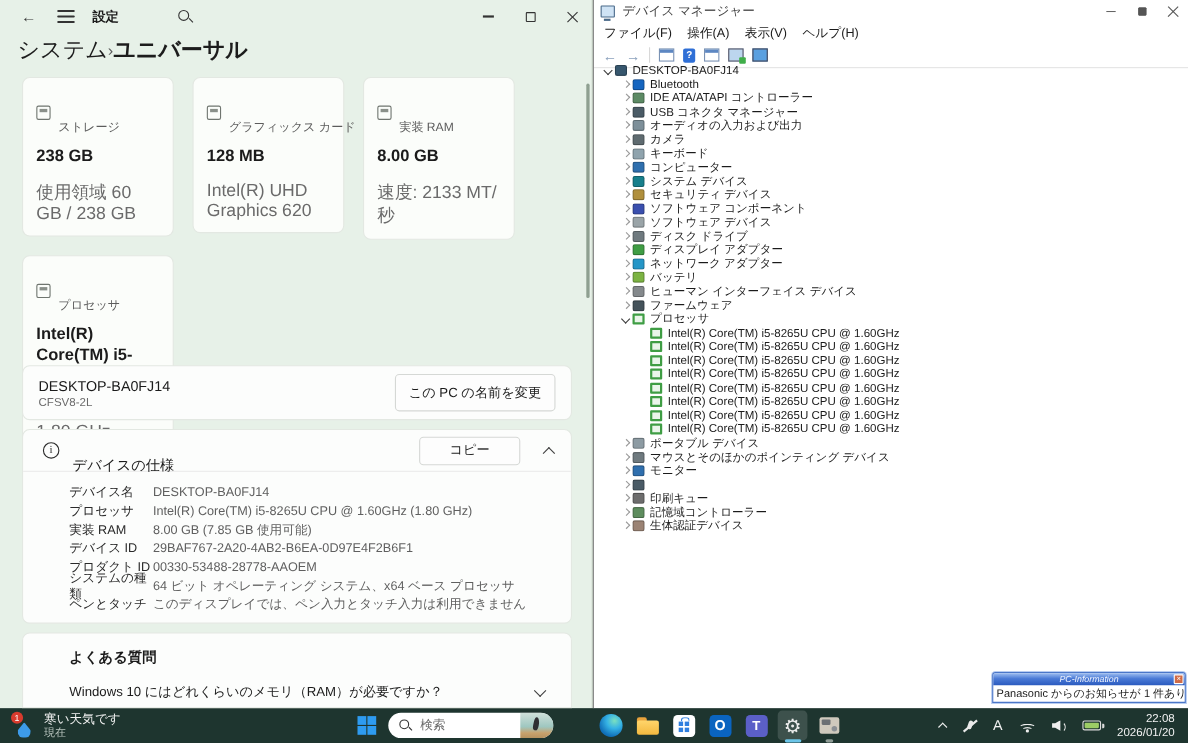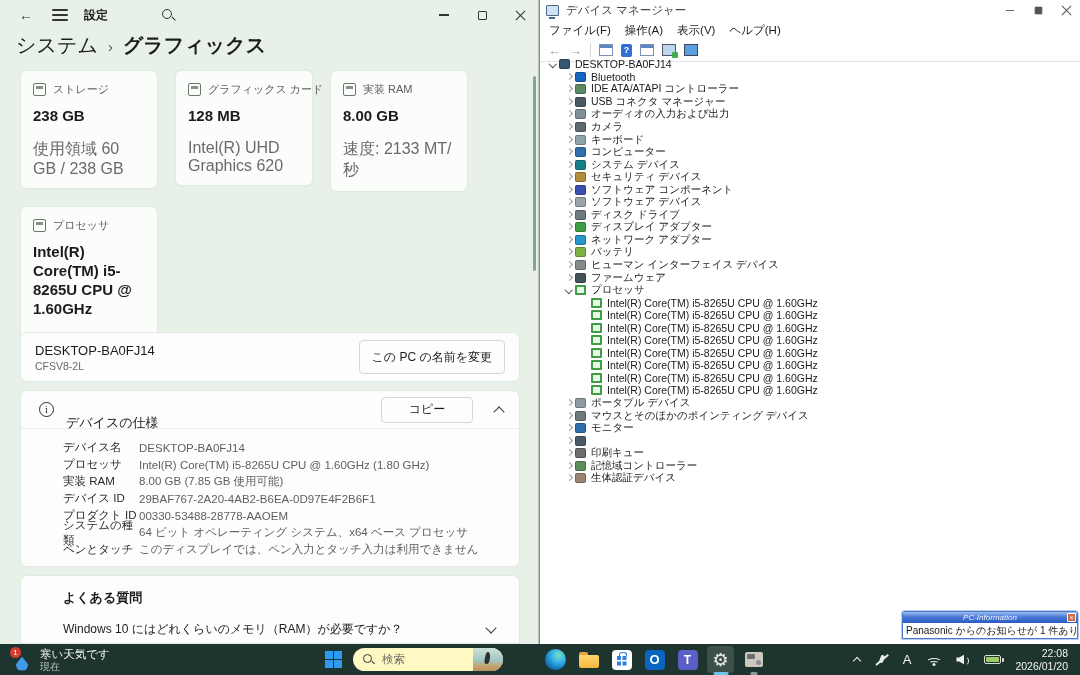--- a/index.html
+++ b/index.html
@@ -18,31 +18,31 @@
   .st-search::before { content:""; position:absolute; left:2px; top:2px; width:8px; height:8px; border:1.4px solid #333; border-radius:50%; }
   .st-search::after { content:""; position:absolute; left:11px; top:11px; width:5px; height:1.4px; background:#333; transform:rotate(45deg); }
   .win-btns { margin-left:auto; display:flex; }
   .win-btn { width:38px; height:28px; display:flex; align-items:center; justify-content:center; position:relative; }
   .glyph-min { width:10px; height:1.2px; background:#333; }
   .glyph-max { width:9px; height:9px; border:1.2px solid #333; border-radius:1px; }
   .glyph-close { position:relative; width:11px; height:11px; }
   .glyph-close::before,.glyph-close::after { content:""; position:absolute; left:-1px; top:5px; width:13px; height:1.2px; background:#333; }
   .glyph-close::before { transform:rotate(45deg);} .glyph-close::after { transform:rotate(-45deg);}
 
-  .st-breadcrumb { position:absolute; left:16px; top:32px; display:flex; align-items:center; gap:10px; color:#1c1c1c; }
+  .st-breadcrumb { position:absolute; left:16px; top:32px; display:flex; align-items:center; gap:0; color:#1c1c1c; }
   .bc-parent { font-size:20px; font-weight:400; }
   .bc-sep { font-size:15px; color:#5a5a5a; padding-top:2px; }
   .bc-current { font-size:20px; font-weight:700; }
 
   #cards-row { position:absolute; left:20px; top:70px; width:470px; display:flex; flex-wrap:wrap; gap:14px 17px; align-items:flex-start; }
   .card { width:138px; min-height:108px; background:#fbfdfa; border:1px solid #e3e8e2; border-radius:7px; padding:11px 12px 10px 12px; display:flex; flex-direction:column; }
   .card-title-row { display:flex; align-items:center; gap:7px; }
   .card-ic { width:13px; height:13px; border:1.3px solid #6f756f; border-radius:2px; position:relative; flex:none; }
   .card-ic::after { content:""; position:absolute; left:2px; top:2px; right:2px; height:3px; background:#8a908a; }
-  .card-title { font-size:11px; color:#5c5c5c; white-space:nowrap; }
+  .card-title { font-size:11px; color:#5c5c5c; white-space:nowrap;margin-top:26px; }
   .card-value { margin-top:9px; font-size:15px; font-weight:700; color:#1b1b1b; line-height:19px; }
   .card-detail { margin-top:auto; padding-top:14px; font-size:16px; color:#6a6a6a; }
 
   #rename-card { position:absolute; left:20px; top:332px; width:500px; height:50px; background:#fcfdfc; border:1px solid #e3e8e2; border-radius:7px; display:flex; align-items:center; padding:0 14px; }
   .rn-name { font-size:13px; color:#1b1b1b; }
   .rn-model { font-size:10.5px; color:#6a6a6a; margin-top:2px; }
   .btn { background:#fdfdfd; border:1px solid #d5d8d5; border-radius:4px; font-size:12px; color:#1b1b1b; display:flex; align-items:center; justify-content:center; }
   #rename-btn { margin-left:auto; height:28px; padding:16px 12px; }
 
   #specs-card { position:absolute; left:20px; top:390px; width:500px; height:177px; background:#fcfdfc; border:1px solid #e3e8e2; border-radius:7px; }
@@ -118,21 +118,21 @@
   .weather-text2 { font-size:10px; color:#b9c4be; line-height:11px; }
   #tb-center { display:flex; align-items:center; gap:6px; margin-left:140px; }
   .tb-tile { width:27px; height:27px; border-radius:4px; display:flex; align-items:center; justify-content:center; position:relative; }
   .tb-tile.active { background:rgba(255,255,255,.14); }
   .indicator { position:absolute; bottom:-2px; left:50%; transform:translateX(-50%); height:3px; border-radius:2px; }
   .indicator.blue { width:15px; background:#6cc5e8; }
   .indicator.gray { width:7px; background:#8f9c96; }
 
   .app-start { position:relative; width:17px; height:17px; }
   .app-start::before { content:""; position:absolute; left:0; top:0; width:8px; height:8px; background:#2e9bf0; box-shadow:9px 0 #2e9bf0, 0 9px #2e9bf0, 9px 9px #2e9bf0; }
-  #search-pill { width:150px; height:23px; background:#fef9c3; border-radius:12px; display:flex; align-items:center; padding-left:9px; overflow:hidden; }
+  #search-pill { width:150px; height:23px; background:#ffffff; border-radius:12px; display:flex; align-items:center; padding-left:9px; overflow:hidden; }
   .pill-mag { position:relative; width:13px; height:13px; flex:none; }
   .pill-mag::before { content:""; position:absolute; left:1px; top:1px; width:7px; height:7px; border:1.4px solid #333; border-radius:50%; }
   .pill-mag::after { content:""; position:absolute; left:9px; top:9px; width:4px; height:1.4px; background:#333; transform:rotate(45deg); }
   .pill-text { margin-left:7px; font-size:11.5px; color:#6a6a6a; }
   .pill-img { margin-left:auto; width:30px; height:23px; background:linear-gradient(180deg,#cfe0da 0%,#9fc7c0 55%,#c8a26c 80%,#b5925f 100%); position:relative; }
   .pill-img::after { content:""; position:absolute; left:12px; top:4px; width:5px; height:12px; background:#2f2f33; border-radius:40% 60% 40% 40%; transform:rotate(12deg); }
   .app-edge { width:21px; height:21px; border-radius:50%; background:radial-gradient(circle at 65% 30%,#7be0c0 0%,#35b2e5 35%,#1272ba 70%,#0b5394 100%); }
   .app-file-explorer { position:relative; width:20px; height:16px; }
   .app-file-explorer::before { content:""; position:absolute; left:0; top:0; width:9px; height:5px; background:#e8a33d; border-radius:2px 2px 0 0; }
   .app-file-explorer::after { content:""; position:absolute; left:0; top:3px; width:20px; height:13px; background:linear-gradient(180deg,#ffd56b,#f3b83f); border-radius:2px; }
@@ -191,21 +191,21 @@
         </div>
       <div class="win-btn">
           <span class="glyph-close"></span>
         </div>
     </div>
   </div>
 
   <div class="st-breadcrumb">
     <span class="bc-parent">システム</span>
     <span class="bc-sep">›</span>
-    <span class="bc-current">グラフィックス</span>
+    <span class="bc-current">ユニバーサル</span>
   </div>
 
   <div id="cards-row">
       <div class="card">
         <div class="card-title-row">
           <span class="card-ic"></span>
           <span class="card-title">ストレージ</span>
         </div>
         <div class="card-value">238 GB</div>
         <div class="card-detail">使用領域 60 GB / 238 GB</div>

